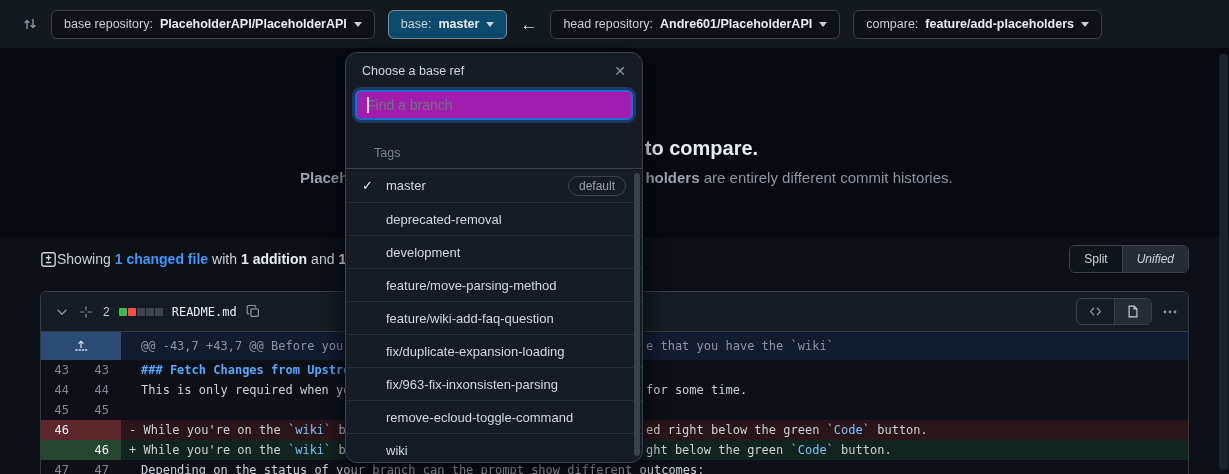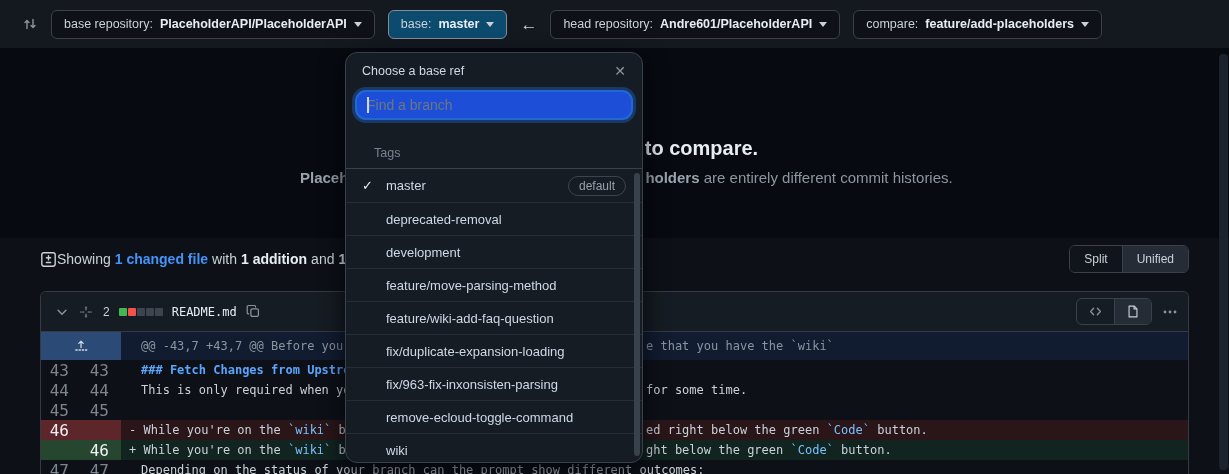--- a/index.html
+++ b/index.html
@@ -25,21 +25,21 @@
   .bs-sub b{color:#9aa4ae;font-weight:700;}
   .bs-spacer{display:inline-block;width:297px;}
 
   
   .summary{position:absolute;left:40px;top:245px;width:1149px;display:flex;align-items:center;}
   .sum-text{display:flex;align-items:center;gap:4px;font-size:14px;color:#c9d1d9;white-space:nowrap;}
   .sum-text .lnk{color:#4493f8;font-weight:700;cursor:pointer;}
   .sum-text b{color:#e6edf3;}
   .seg-group{margin-left:auto;display:flex;border:1px solid #3a414a;border-radius:6px;overflow:hidden;font-size:12px;}
   .seg{padding:6px 14px;color:#c9d1d9;background:#10151c;cursor:pointer;}
-  .seg + .seg{border-left:1px solid #3a414a;}
+  .seg + .seg{border-left:1px solid #3a414a;font-style:italic;}
   .seg.active{background:#262c36;}
 
   
   .file-card{position:absolute;left:40px;top:291px;width:1149px;height:183px;border:1px solid #343b44;
              border-bottom:none;border-radius:6px 6px 0 0;box-sizing:border-box;background:#0d1117;overflow:hidden;}
   .file-header{height:40px;background:#161c23;display:flex;align-items:center;gap:9px;
                padding:0 10px 0 14px;border-bottom:1px solid #343b44;box-sizing:border-box;}
   .ic{color:#8b949e;display:flex;cursor:pointer;}
   .chg-count{font-size:12px;color:#c9d1d9;}
   .blocks{display:flex;gap:1px;}
@@ -49,21 +49,21 @@
   .view-group{display:flex;border:1px solid #3a414a;border-radius:6px;overflow:hidden;}
   .view-btn{padding:5px 11px;display:flex;align-items:center;color:#8b949e;cursor:pointer;}
   .view-btn + .view-btn{border-left:1px solid #3a414a;}
   .view-btn.active{background:#262c36;color:#c9d1d9;}
 
   .diff{position:absolute;left:0;top:40px;right:0;bottom:0;
         font-family:"DejaVu Sans Mono","Liberation Mono",monospace;font-size:12px;}
   .drow{display:flex;height:20px;}
   .drow.hunk{height:28px;}
   .gut{width:40px;flex:none;display:flex;align-items:center;justify-content:flex-end;
-       padding-right:12px;box-sizing:border-box;color:#7d8590;font-size:16px;}
+       padding-right:12px;box-sizing:border-box;color:#7d8590;font-size:12px;}
   .hunkgut{width:80px;flex:none;background:#2c4a76;display:flex;align-items:center;justify-content:center;color:#cdd9e5;cursor:pointer;}
   .code{flex:1;position:relative;display:flex;align-items:center;white-space:pre;color:#c9d1d9;overflow:hidden;}
   .code .lf{padding-left:20px;}
   .drow.del .code .lf,.drow.add .code .lf{padding-left:8px;}
   .code .rf{position:absolute;left:525px;}
   .drow.hunk .code{background:#121c31;color:#8b949e;}
   .drow.del .gut{background:#5d262b;color:#f0f3f6;}
   .drow.del .code{background:#2a1619;}
   .drow.add .gut{background:#26462f;color:#f0f3f6;}
   .drow.add .code{background:#112420;}
@@ -71,22 +71,22 @@
   .cspan{color:#79c0ff;}
 
   
   .dropdown{position:absolute;left:345px;top:52px;width:298px;height:411px;background:#161c24;
             border:1px solid #39414b;border-radius:12px;box-shadow:0 8px 24px rgba(1,4,9,.85);
             box-sizing:border-box;z-index:10;overflow:hidden;}
   .dd-header{display:flex;align-items:center;padding:11px 16px 7px;}
   .dd-title{font-size:12.5px;color:#cdd9e5;}
   .dd-close{margin-left:auto;color:#8b949e;font-size:14px;cursor:pointer;line-height:1;}
   .dd-search{padding:5px 9px 10px;position:relative;}
-  .dd-input{display:block;width:100%;height:30px;box-sizing:border-box;background:#1d4ed8;
-            border:2px solid #2268d1;border-radius:11px;box-shadow:0 0 0 3px rgba(31,111,235,.35);
+  .dd-input{display:block;width:100%;height:30px;box-sizing:border-box;background:#a21caf;
+            border:2px solid #2268d1;border-radius:6px;box-shadow:0 0 0 3px rgba(31,111,235,.35);
             color:#e6edf3;font-size:14px;padding:0 10px;outline:none;font-family:"Liberation Sans",sans-serif;}
   .dd-input::placeholder{color:#6e7681;}
   .dd-caret{position:absolute;left:21px;top:12px;width:1.5px;height:16px;background:#cdd9e5;}
   .dd-tabs{display:flex;padding:8px 12px 0;border-bottom:1px solid #39414b;}
   .dd-tab{font-size:12.5px;color:#768390;padding:7px 15px;cursor:pointer;border:1px solid transparent;}
   .dd-tab.active{color:#e6edf3;background:#161c24;border:1px solid #39414b;border-bottom-color:#161c24;
                  border-radius:6px 6px 0 0;margin-bottom:-1px;}
   .dd-list{position:relative;}
   .dd-item{height:33px;display:flex;align-items:center;padding:0 16px;font-size:13px;color:#cdd9e5;
            cursor:pointer;box-sizing:border-box;}

